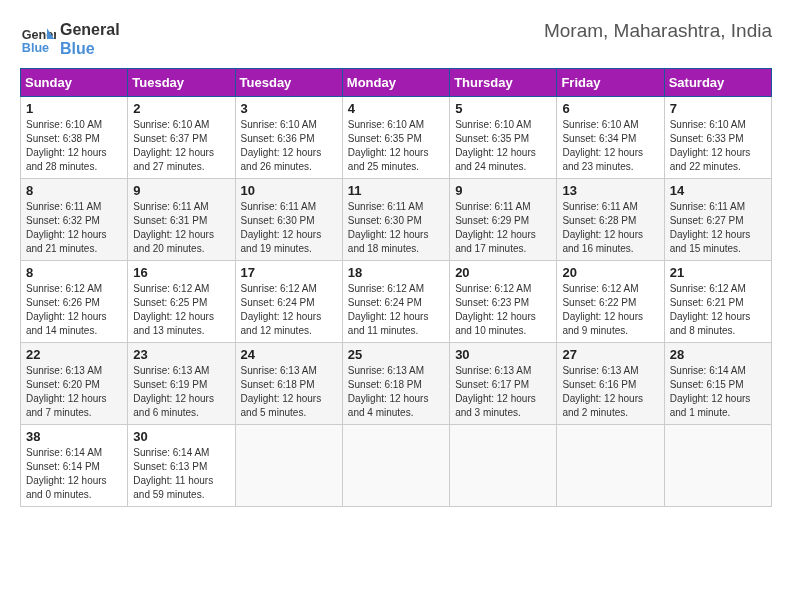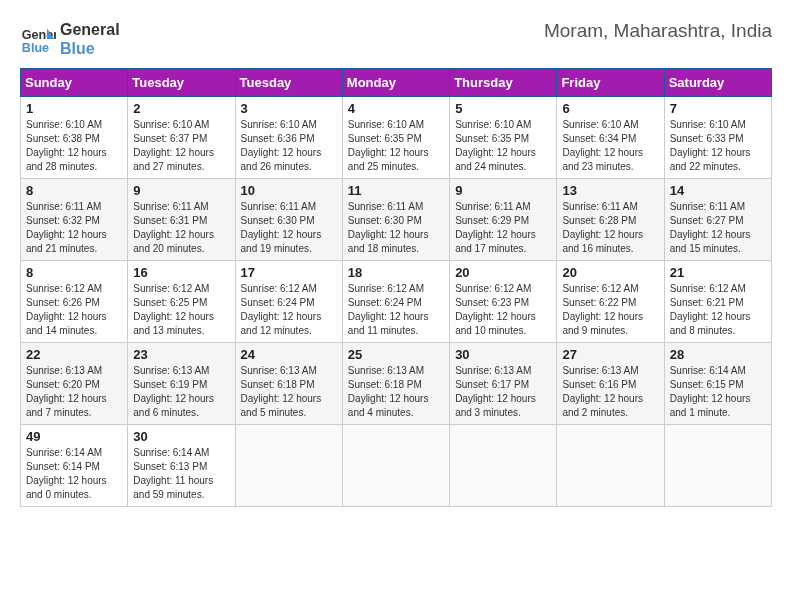--- a/index.html
+++ b/index.html
@@ -310,21 +310,21 @@
         <td>
           <span class="day-number">28</span>
           <div class="day-info" style="white-space: pre-line;">Sunrise: 6:14 AM
 Sunset: 6:15 PM
 Daylight: 12 hours
 and 1 minute.</div>
         </td>
       </tr>
       <tr>
         <td>
-          <span class="day-number">49</span>
+          <span class="day-number">38</span>
           <div class="day-info" style="white-space: pre-line;">Sunrise: 6:14 AM
 Sunset: 6:14 PM
 Daylight: 12 hours
 and 0 minutes.</div>
         </td>
         <td>
           <span class="day-number">30</span>
           <div class="day-info" style="white-space: pre-line;">Sunrise: 6:14 AM
 Sunset: 6:13 PM
 Daylight: 11 hours

